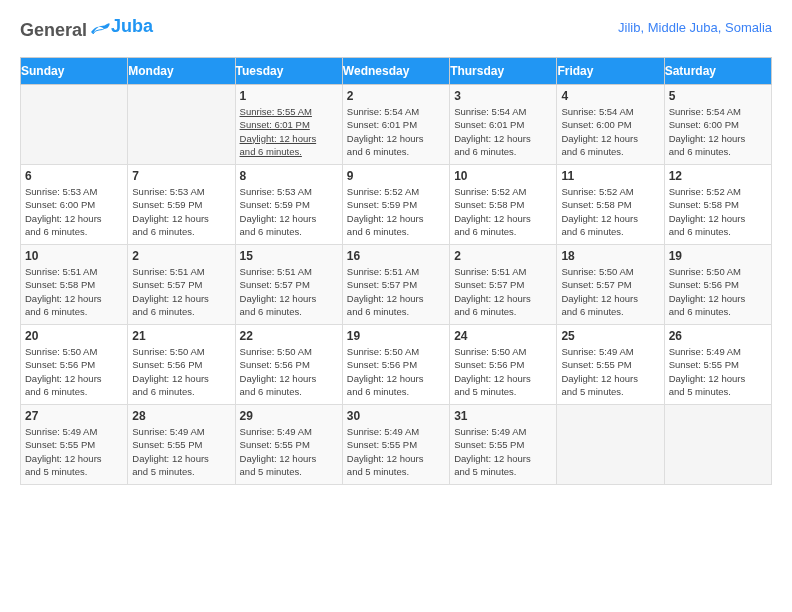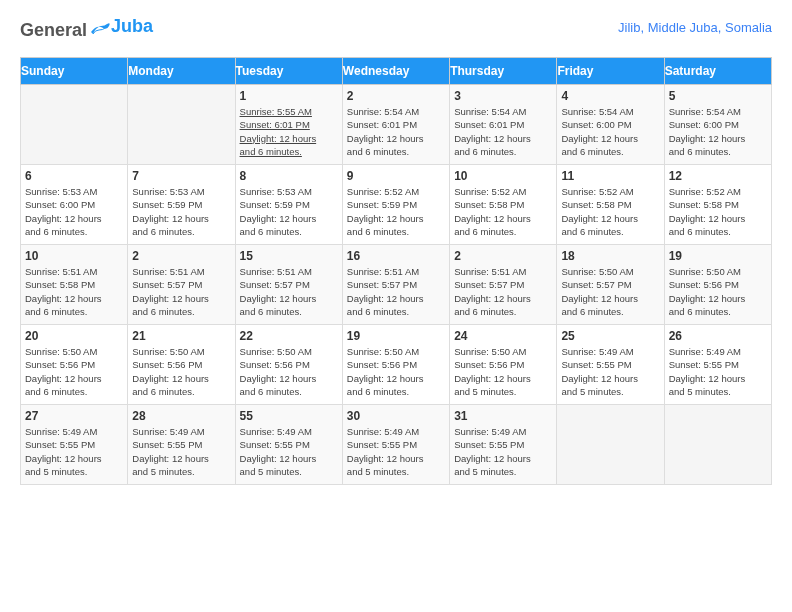--- a/index.html
+++ b/index.html
@@ -300,21 +300,21 @@
 and 5 minutes.</div>
         </td>
         <td>
           <span class="day-number">28</span>
           <div class="day-info" style="white-space: pre-line;">Sunrise: 5:49 AM
 Sunset: 5:55 PM
 Daylight: 12 hours
 and 5 minutes.</div>
         </td>
         <td>
-          <span class="day-number">55</span>
+          <span class="day-number">29</span>
           <div class="day-info" style="white-space: pre-line;">Sunrise: 5:49 AM
 Sunset: 5:55 PM
 Daylight: 12 hours
 and 5 minutes.</div>
         </td>
         <td>
           <span class="day-number">30</span>
           <div class="day-info" style="white-space: pre-line;">Sunrise: 5:49 AM
 Sunset: 5:55 PM
 Daylight: 12 hours

